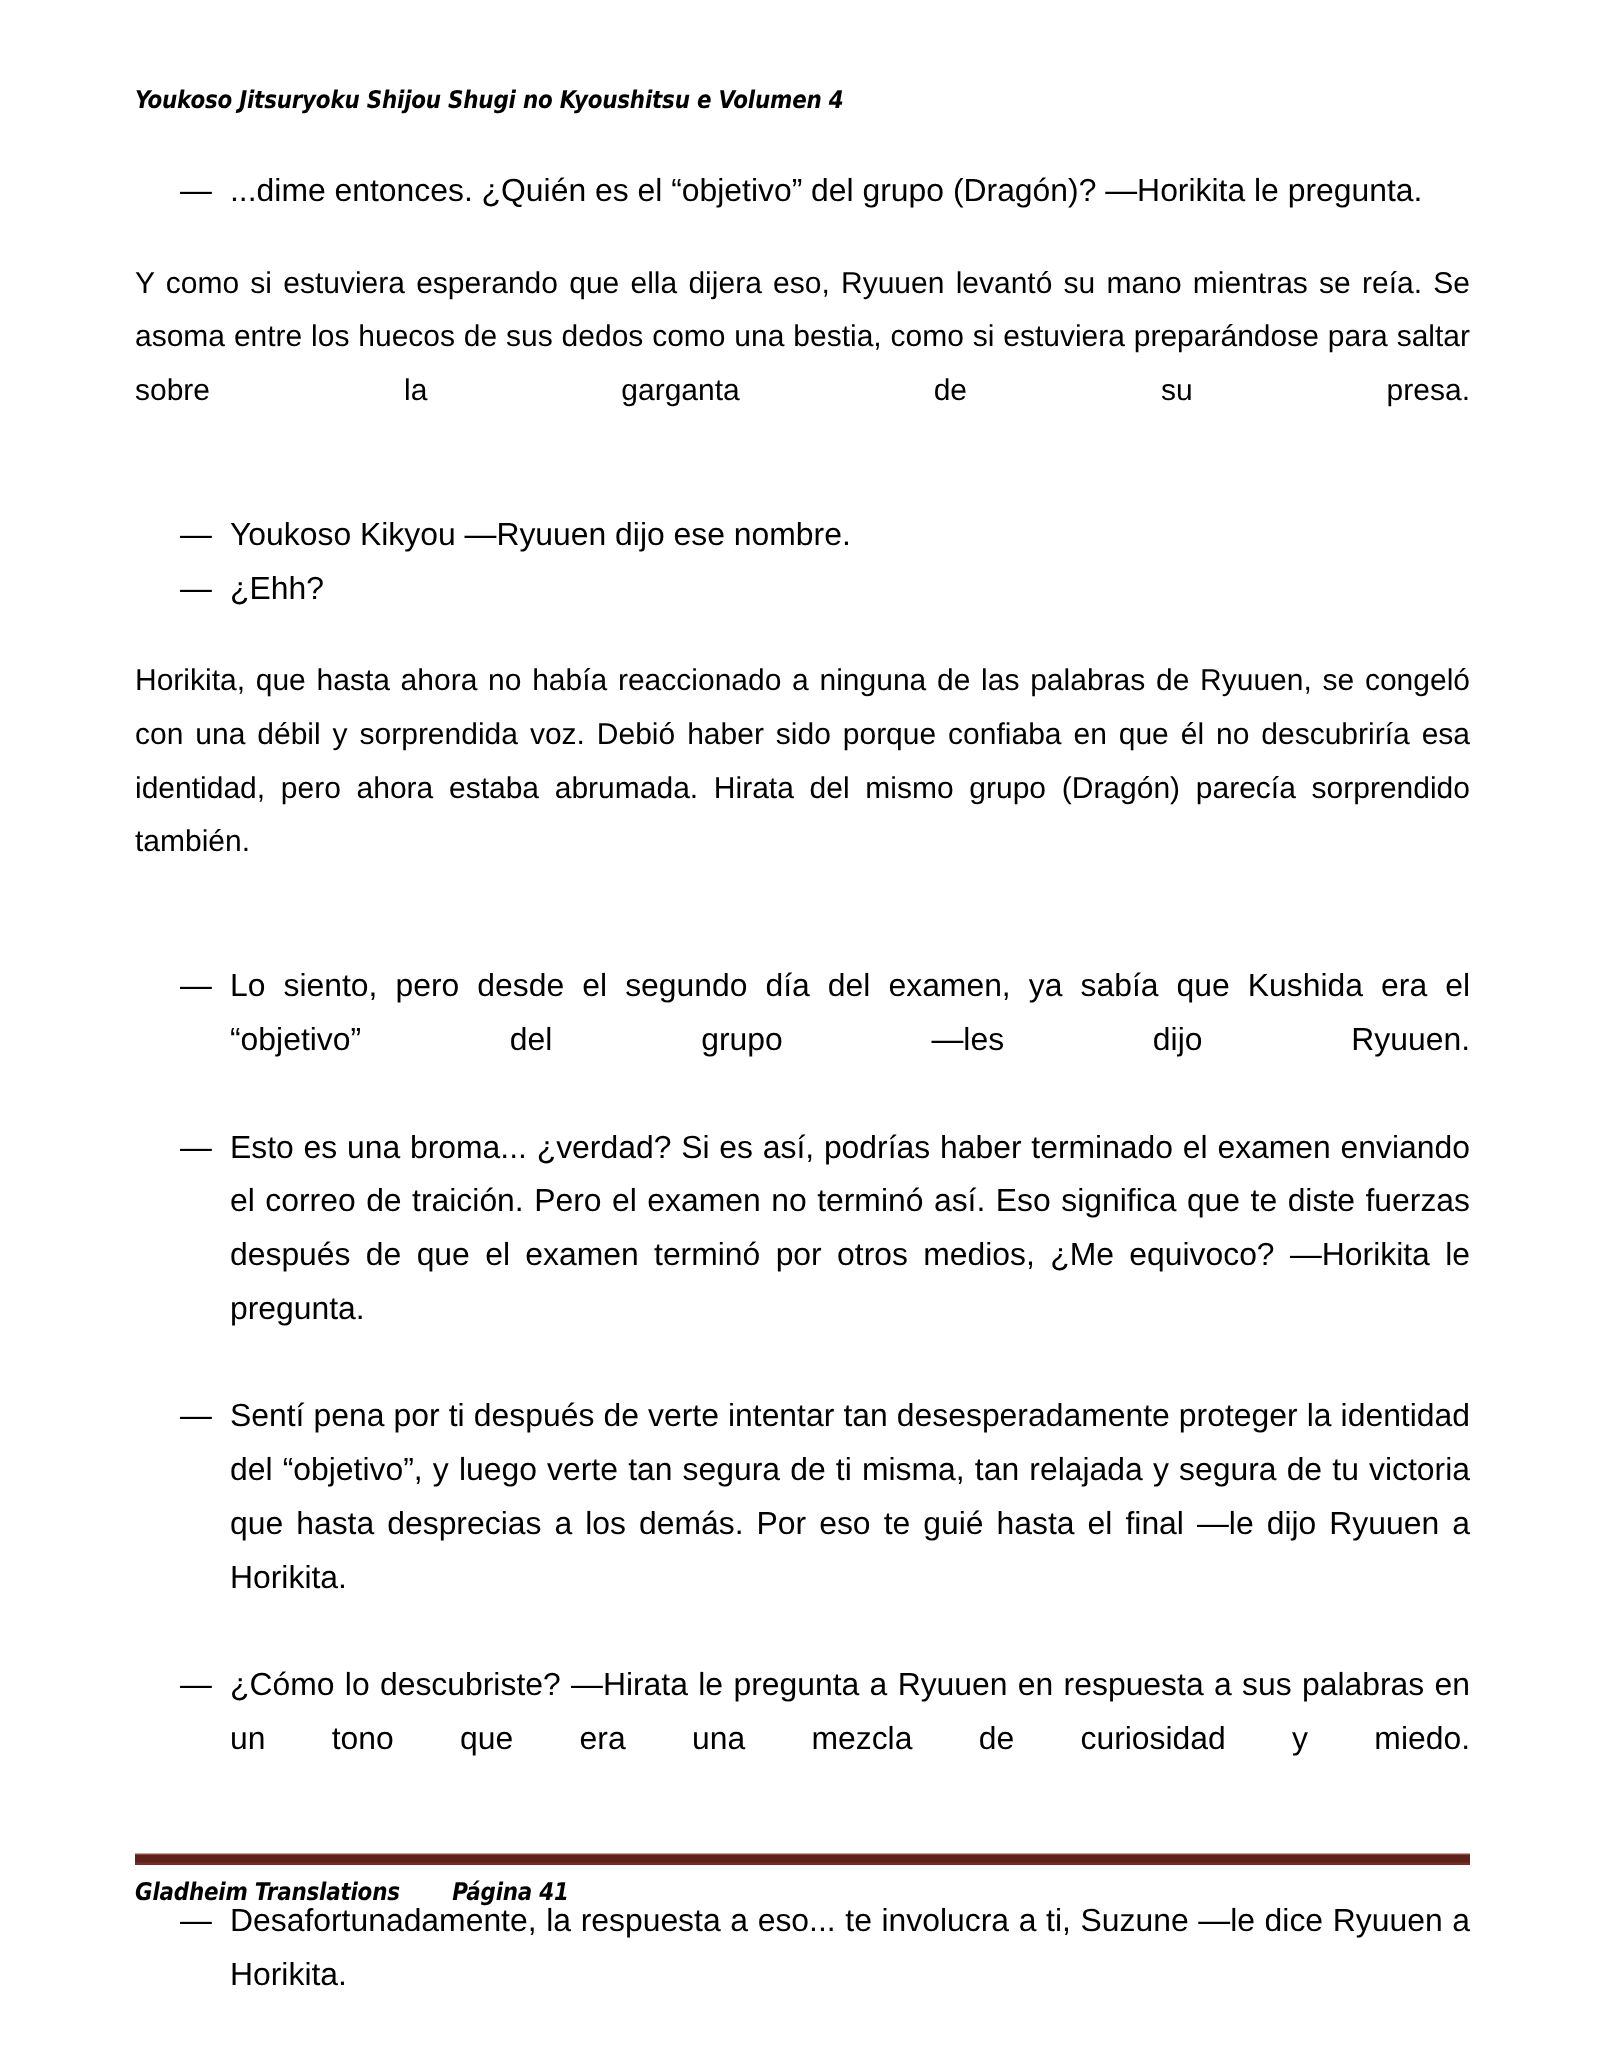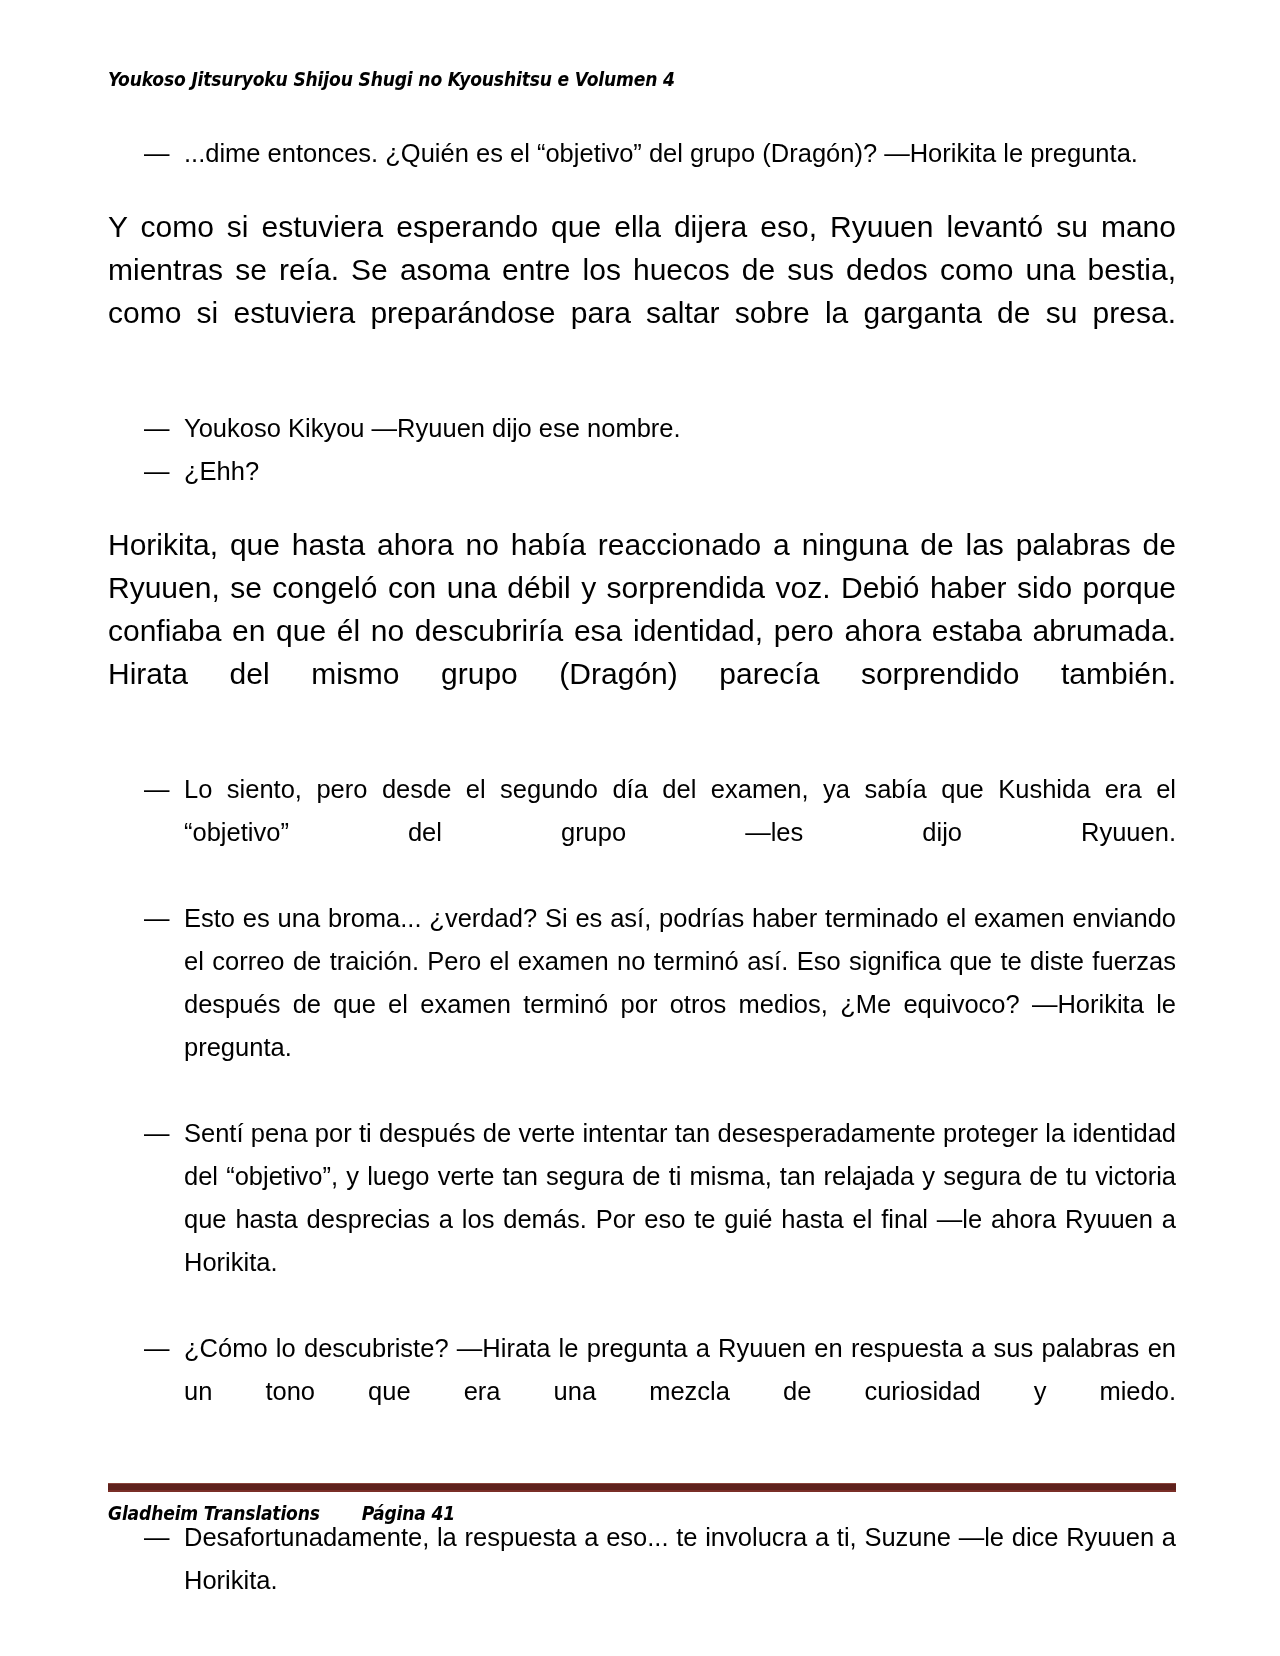--- a/index.html
+++ b/index.html
@@ -48,21 +48,21 @@
   
   .content {
     position: absolute;
     left: 108px;
     top: 132px;
     width: 1068px;
   }
 
   p.body-par {
     margin: 0 0 0 0;
-    font-size: 30px;
+    font-size: 24px;
     line-height: 43px;
     text-align: justify;
     text-justify: inter-word;
     hyphens: none;
     word-spacing: 0px;
   }
 
   .block-gap { height: 30px; }
 
   
@@ -183,21 +183,21 @@
       <li>
         <span class="dash">—</span>
         <span class="line-text">Lo siento, pero desde el segundo día del examen, ya sabía que Kushida era el “objetivo” del grupo —les dijo Ryuuen.</span>
       </li>
       <li>
         <span class="dash">—</span>
         <span class="line-text">Esto es una broma... ¿verdad? Si es así, podrías haber terminado el examen enviando el correo de traición. Pero el examen no terminó así. Eso significa que te diste fuerzas después de que el examen terminó por otros medios, ¿Me equivoco? —Horikita le pregunta.</span>
       </li>
       <li>
         <span class="dash">—</span>
-        <span class="line-text">Sentí pena por ti después de verte intentar tan desesperadamente proteger la identidad del “objetivo”, y luego verte tan segura de ti misma, tan relajada y segura de tu victoria que hasta desprecias a los demás. Por eso te guié hasta el final —le ahora Ryuuen a Horikita.</span>
+        <span class="line-text">Sentí pena por ti después de verte intentar tan desesperadamente proteger la identidad del “objetivo”, y luego verte tan segura de ti misma, tan relajada y segura de tu victoria que hasta desprecias a los demás. Por eso te guié hasta el final —le dijo Ryuuen a Horikita.</span>
       </li>
       <li>
         <span class="dash">—</span>
         <span class="line-text">¿Cómo lo descubriste? —Hirata le pregunta a Ryuuen en respuesta a sus palabras en un tono que era una mezcla de curiosidad y miedo.</span>
       </li>
     </ul>
 
     <div class="block-gap"></div>
 
 

